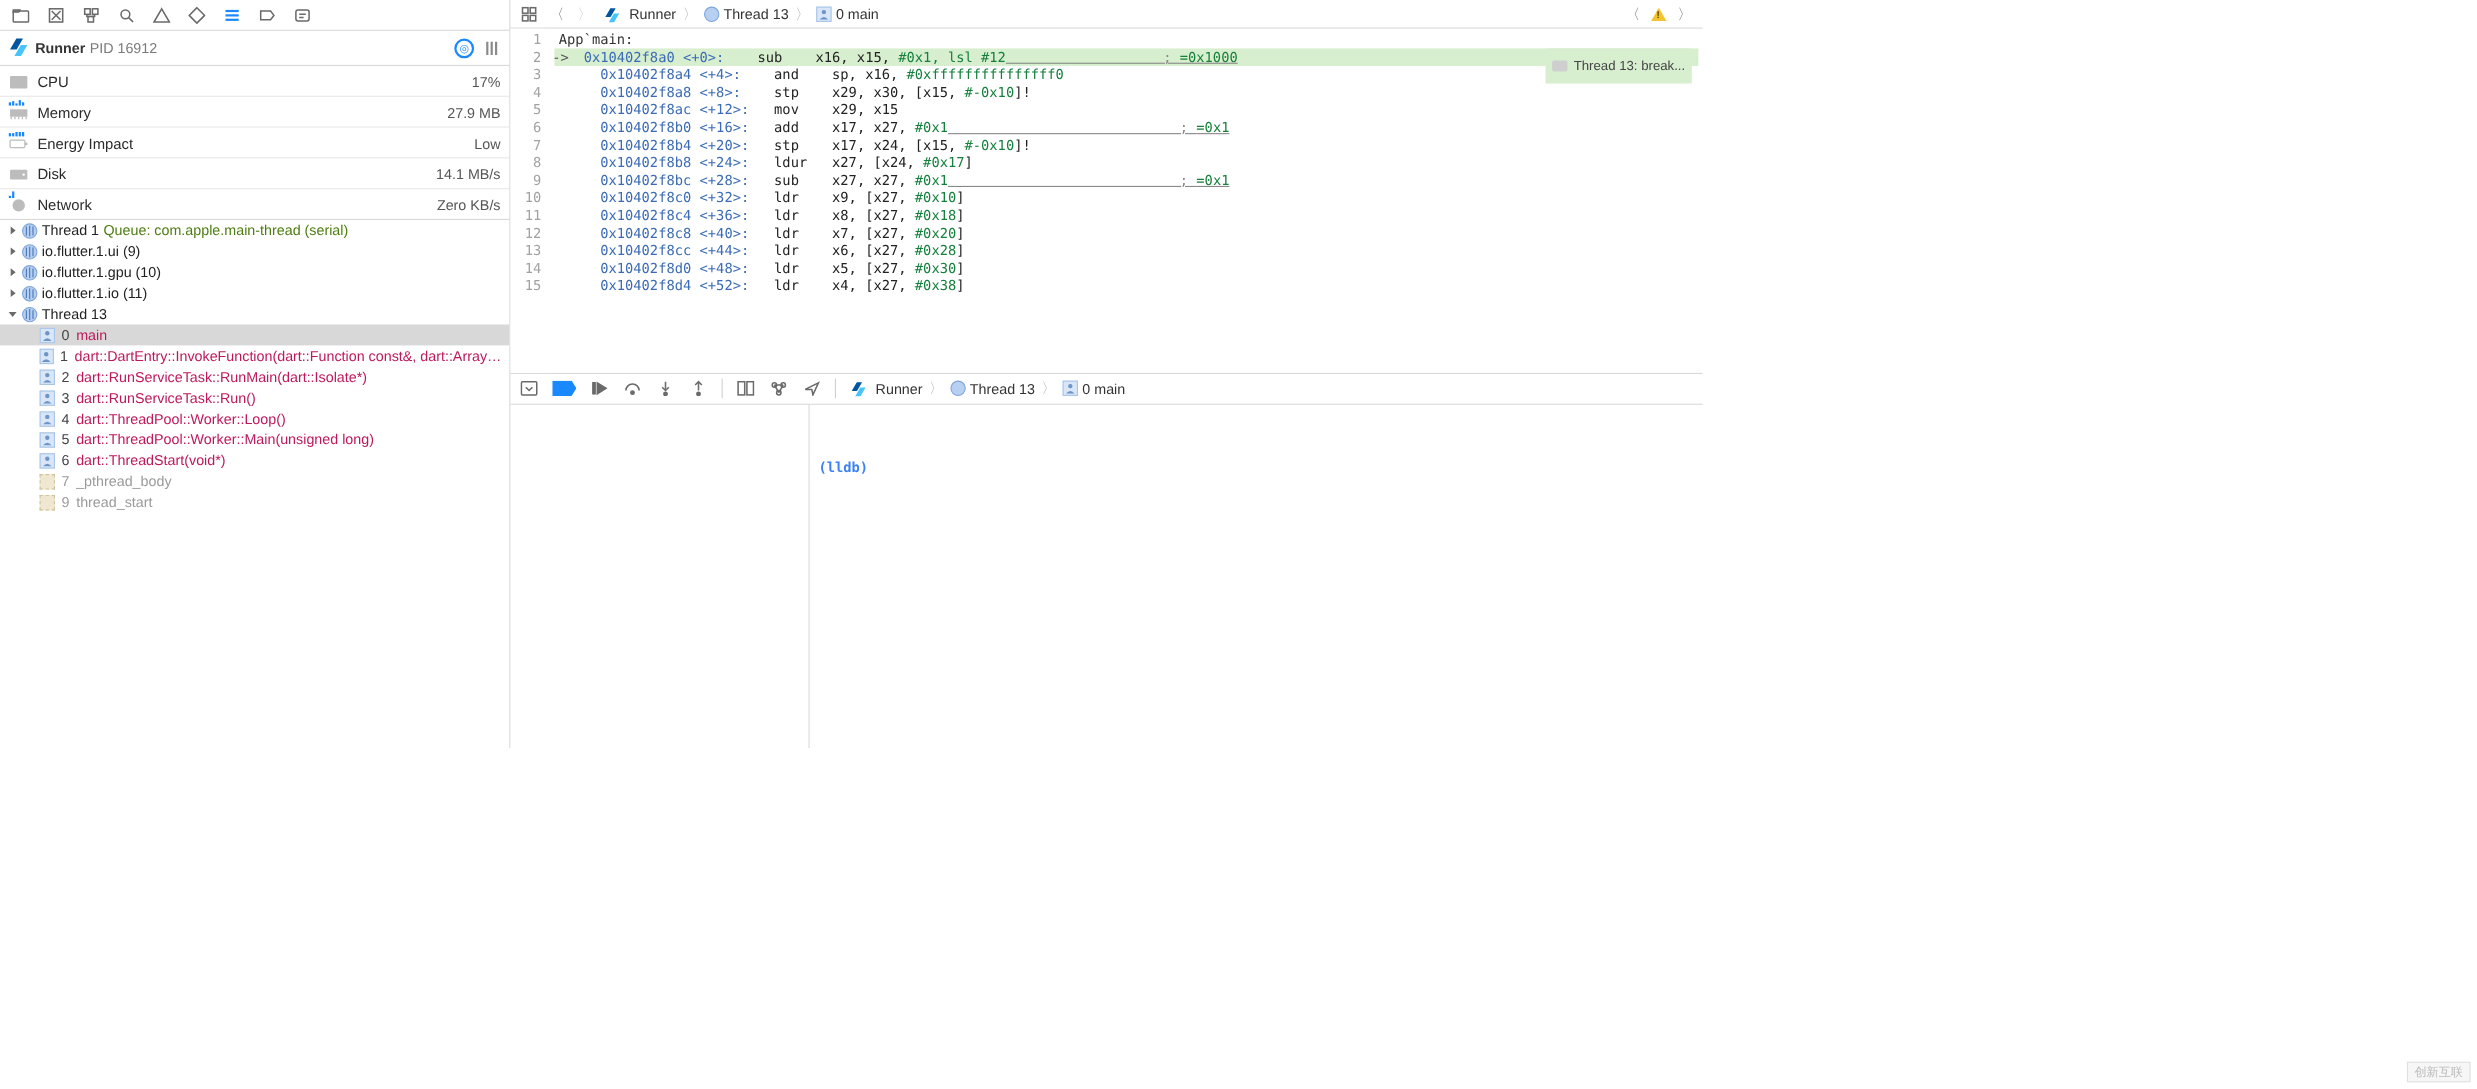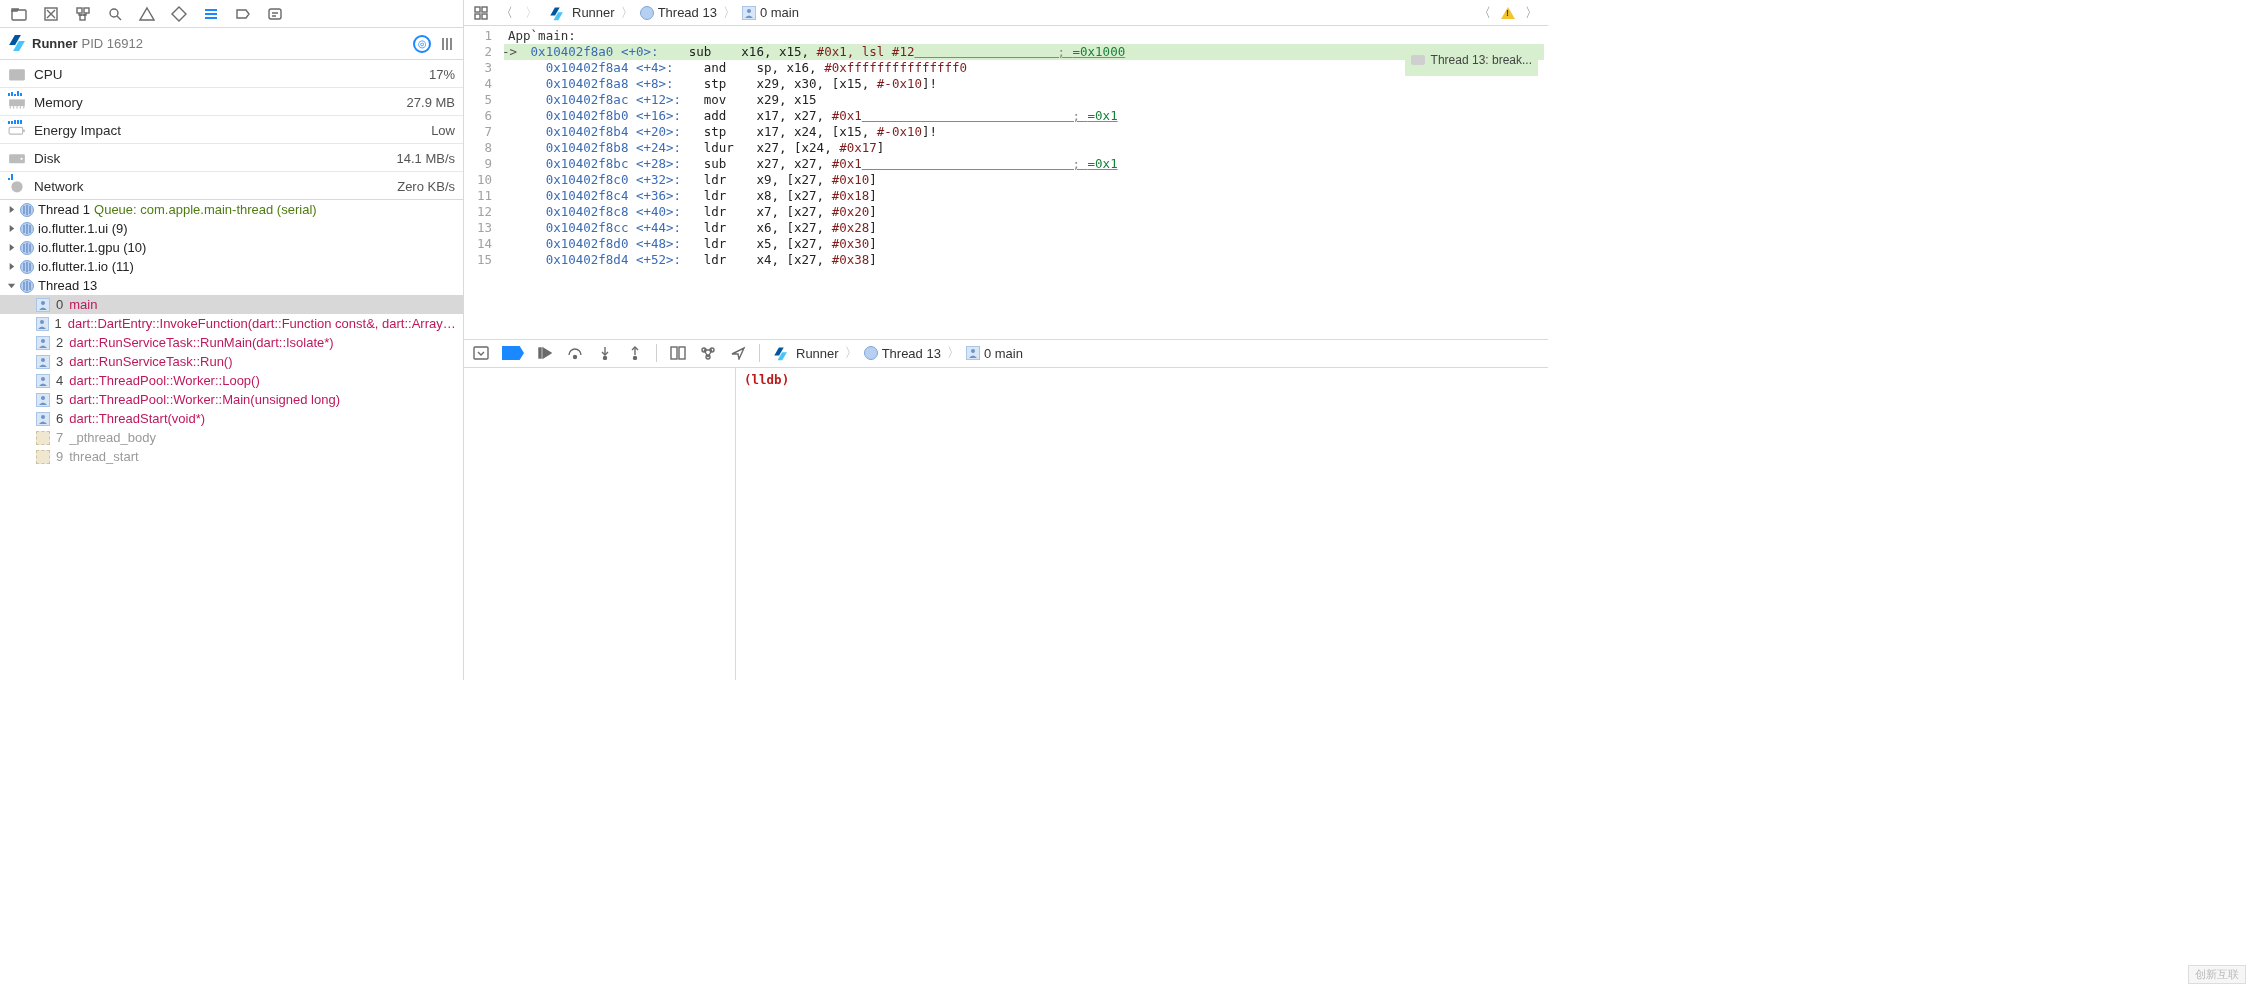--- a/index.html
+++ b/index.html
@@ -219,21 +219,21 @@
     position: relative;
     overflow: hidden;
   }
   .line { height: 16px; position: relative; padding-left: 4px;}
   .line .arrow { color: #555; position:absolute; left:-2px;}
   .line.hl { background: #d7efcf; }
   .addr { color: #3b6bb5; }
   .off  { color: #3b6bb5; }
   .mn   { color: #222; }
   .regs { color: #222; }
-  .imm  { color: #7f1d1d; }
+  .imm  { color: #15803d; }
   .cmt  { color: #888; text-decoration: underline; }
   .cmt .imm { color: #18803b; }
   .bp-chip {
     position: absolute;
     right: 6px; top: 0;
     height: 32px;
     background: #d7efcf;
     display: flex; align-items: center; gap: 6px;
     padding: 0 6px;
     font-family: -apple-system, sans-serif;
@@ -272,22 +272,23 @@
   }
   .variables-pane {
     width: 272px;
     border-right: 1px solid #d9d9d9;
   }
   .console-pane {
     flex: 1;
     font-family: "SF Mono", Menlo, monospace;
     font-size: 12.5px;
     padding: 4px 8px;
-    color: #b91c1c;
+    color: #3b82f6;
     font-weight: 600;
+    margin-top: 45px;
   }
   .watermark {
     position: fixed;
     right: 6px; bottom: 6px;
     font-size: 11px;
     color: #bbb;
     border: 1px solid #ddd;
     padding: 1px 6px;
     background: #f6f6f6;
   }

